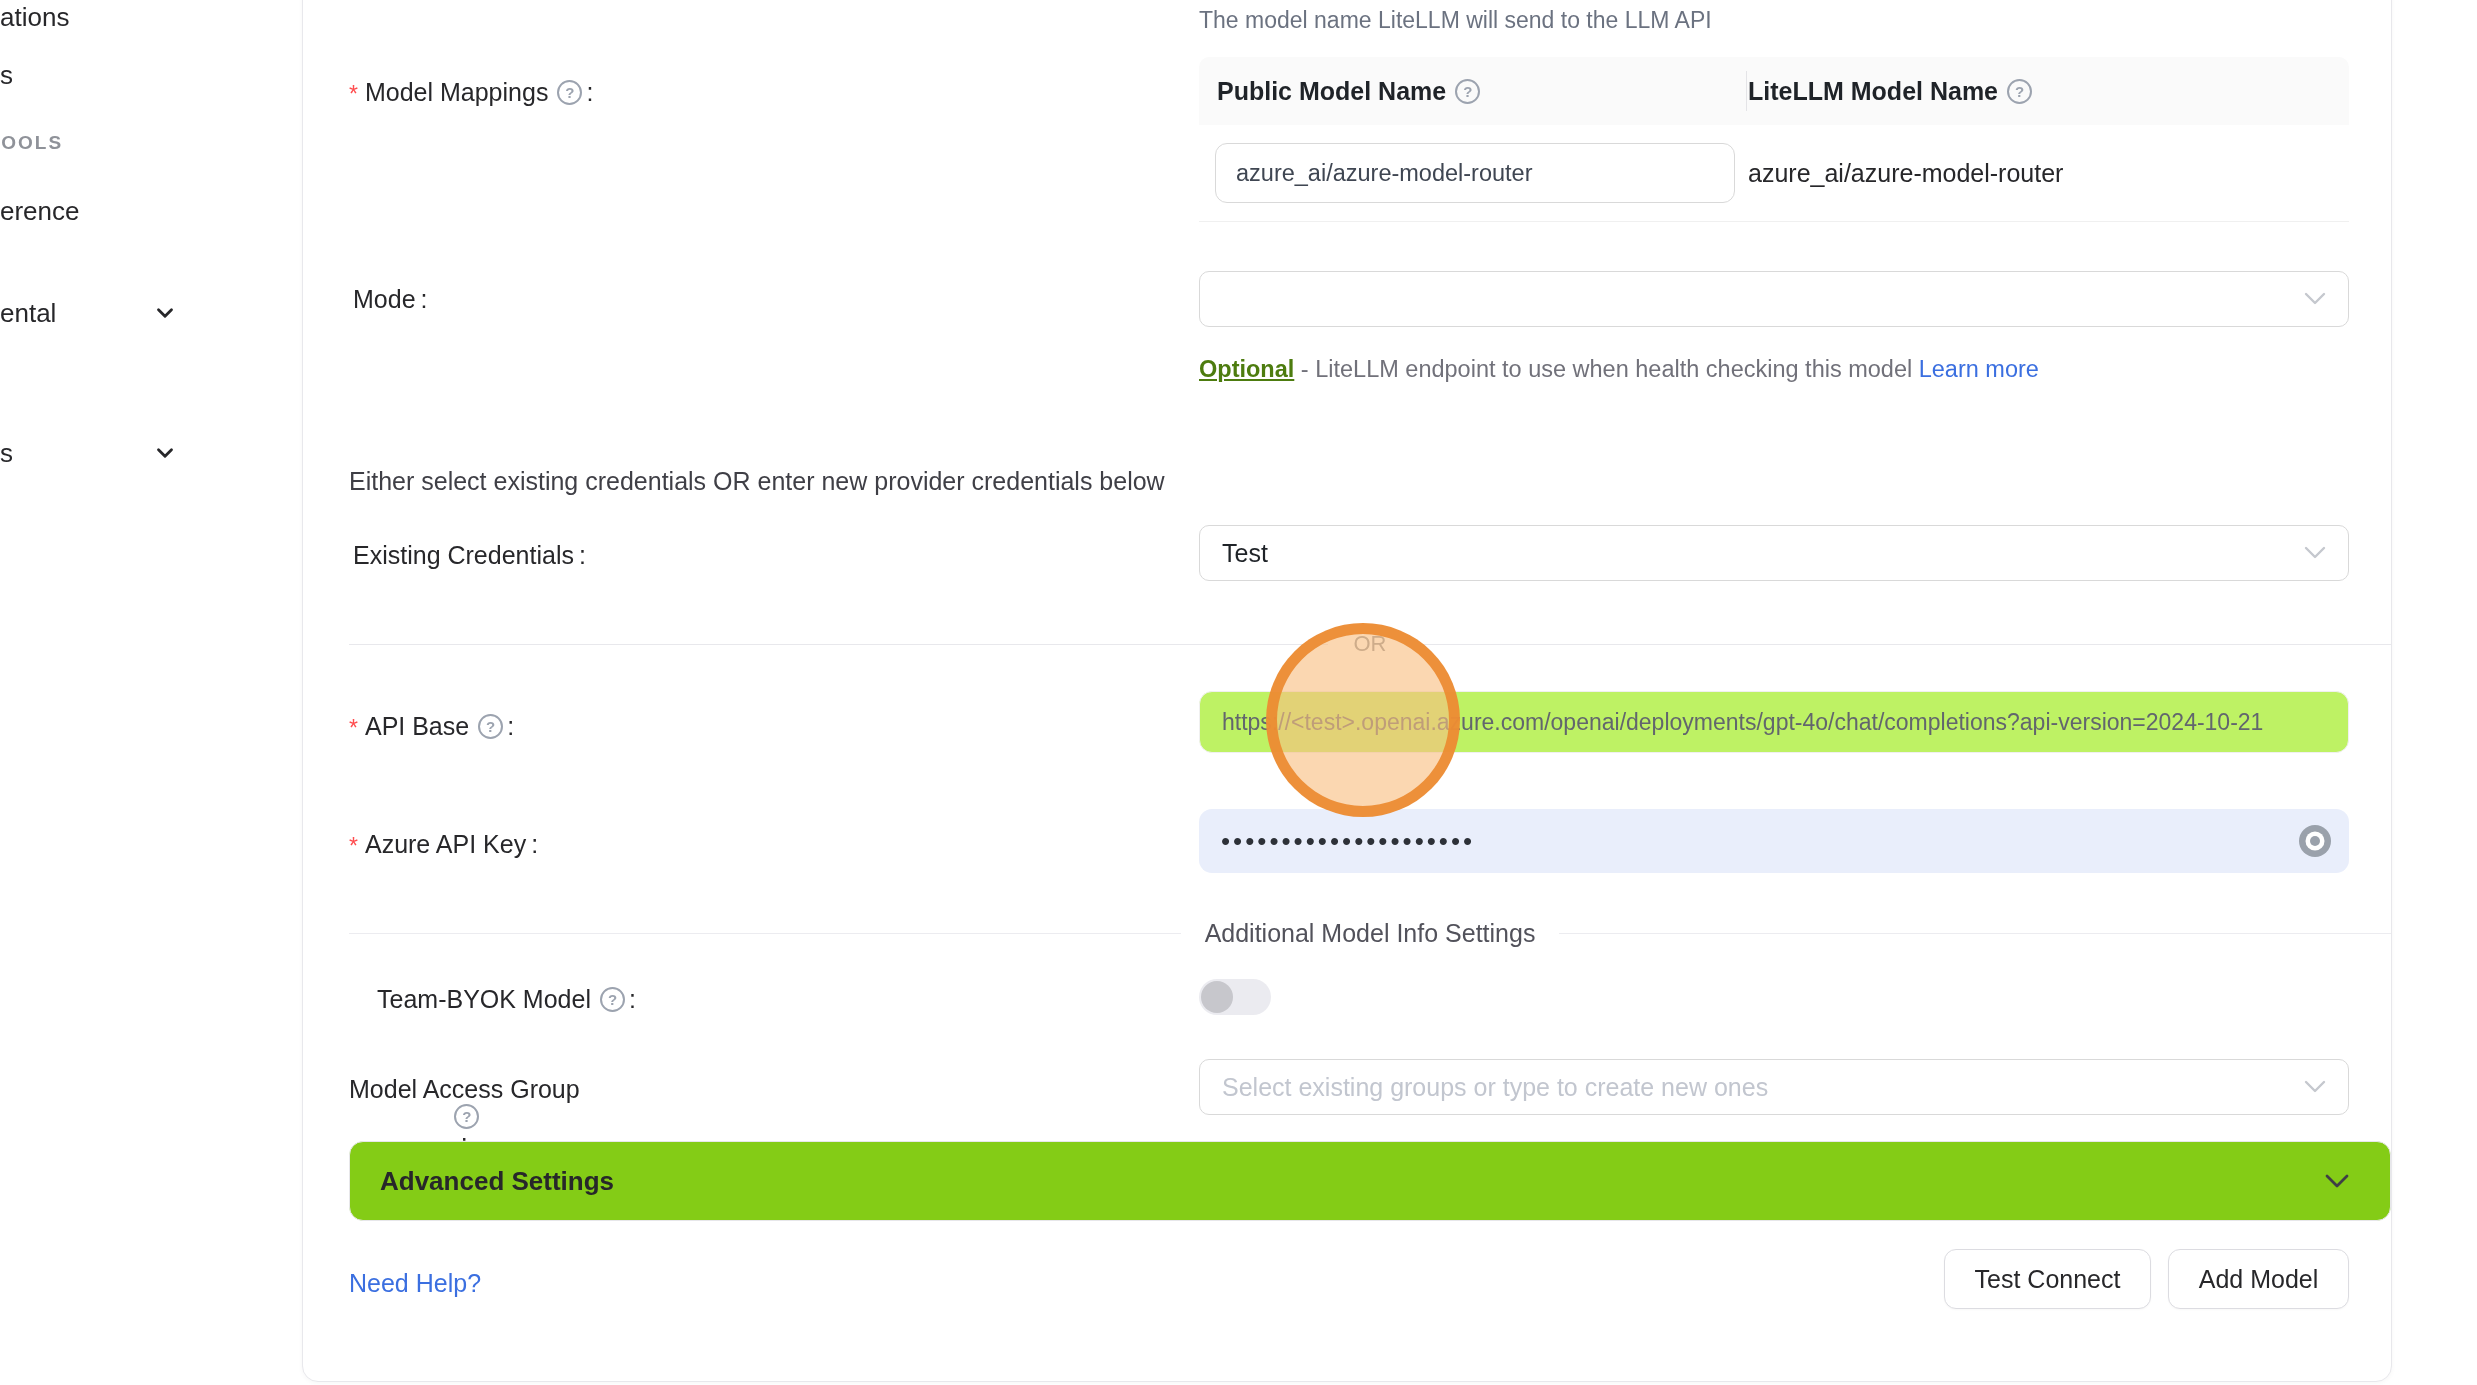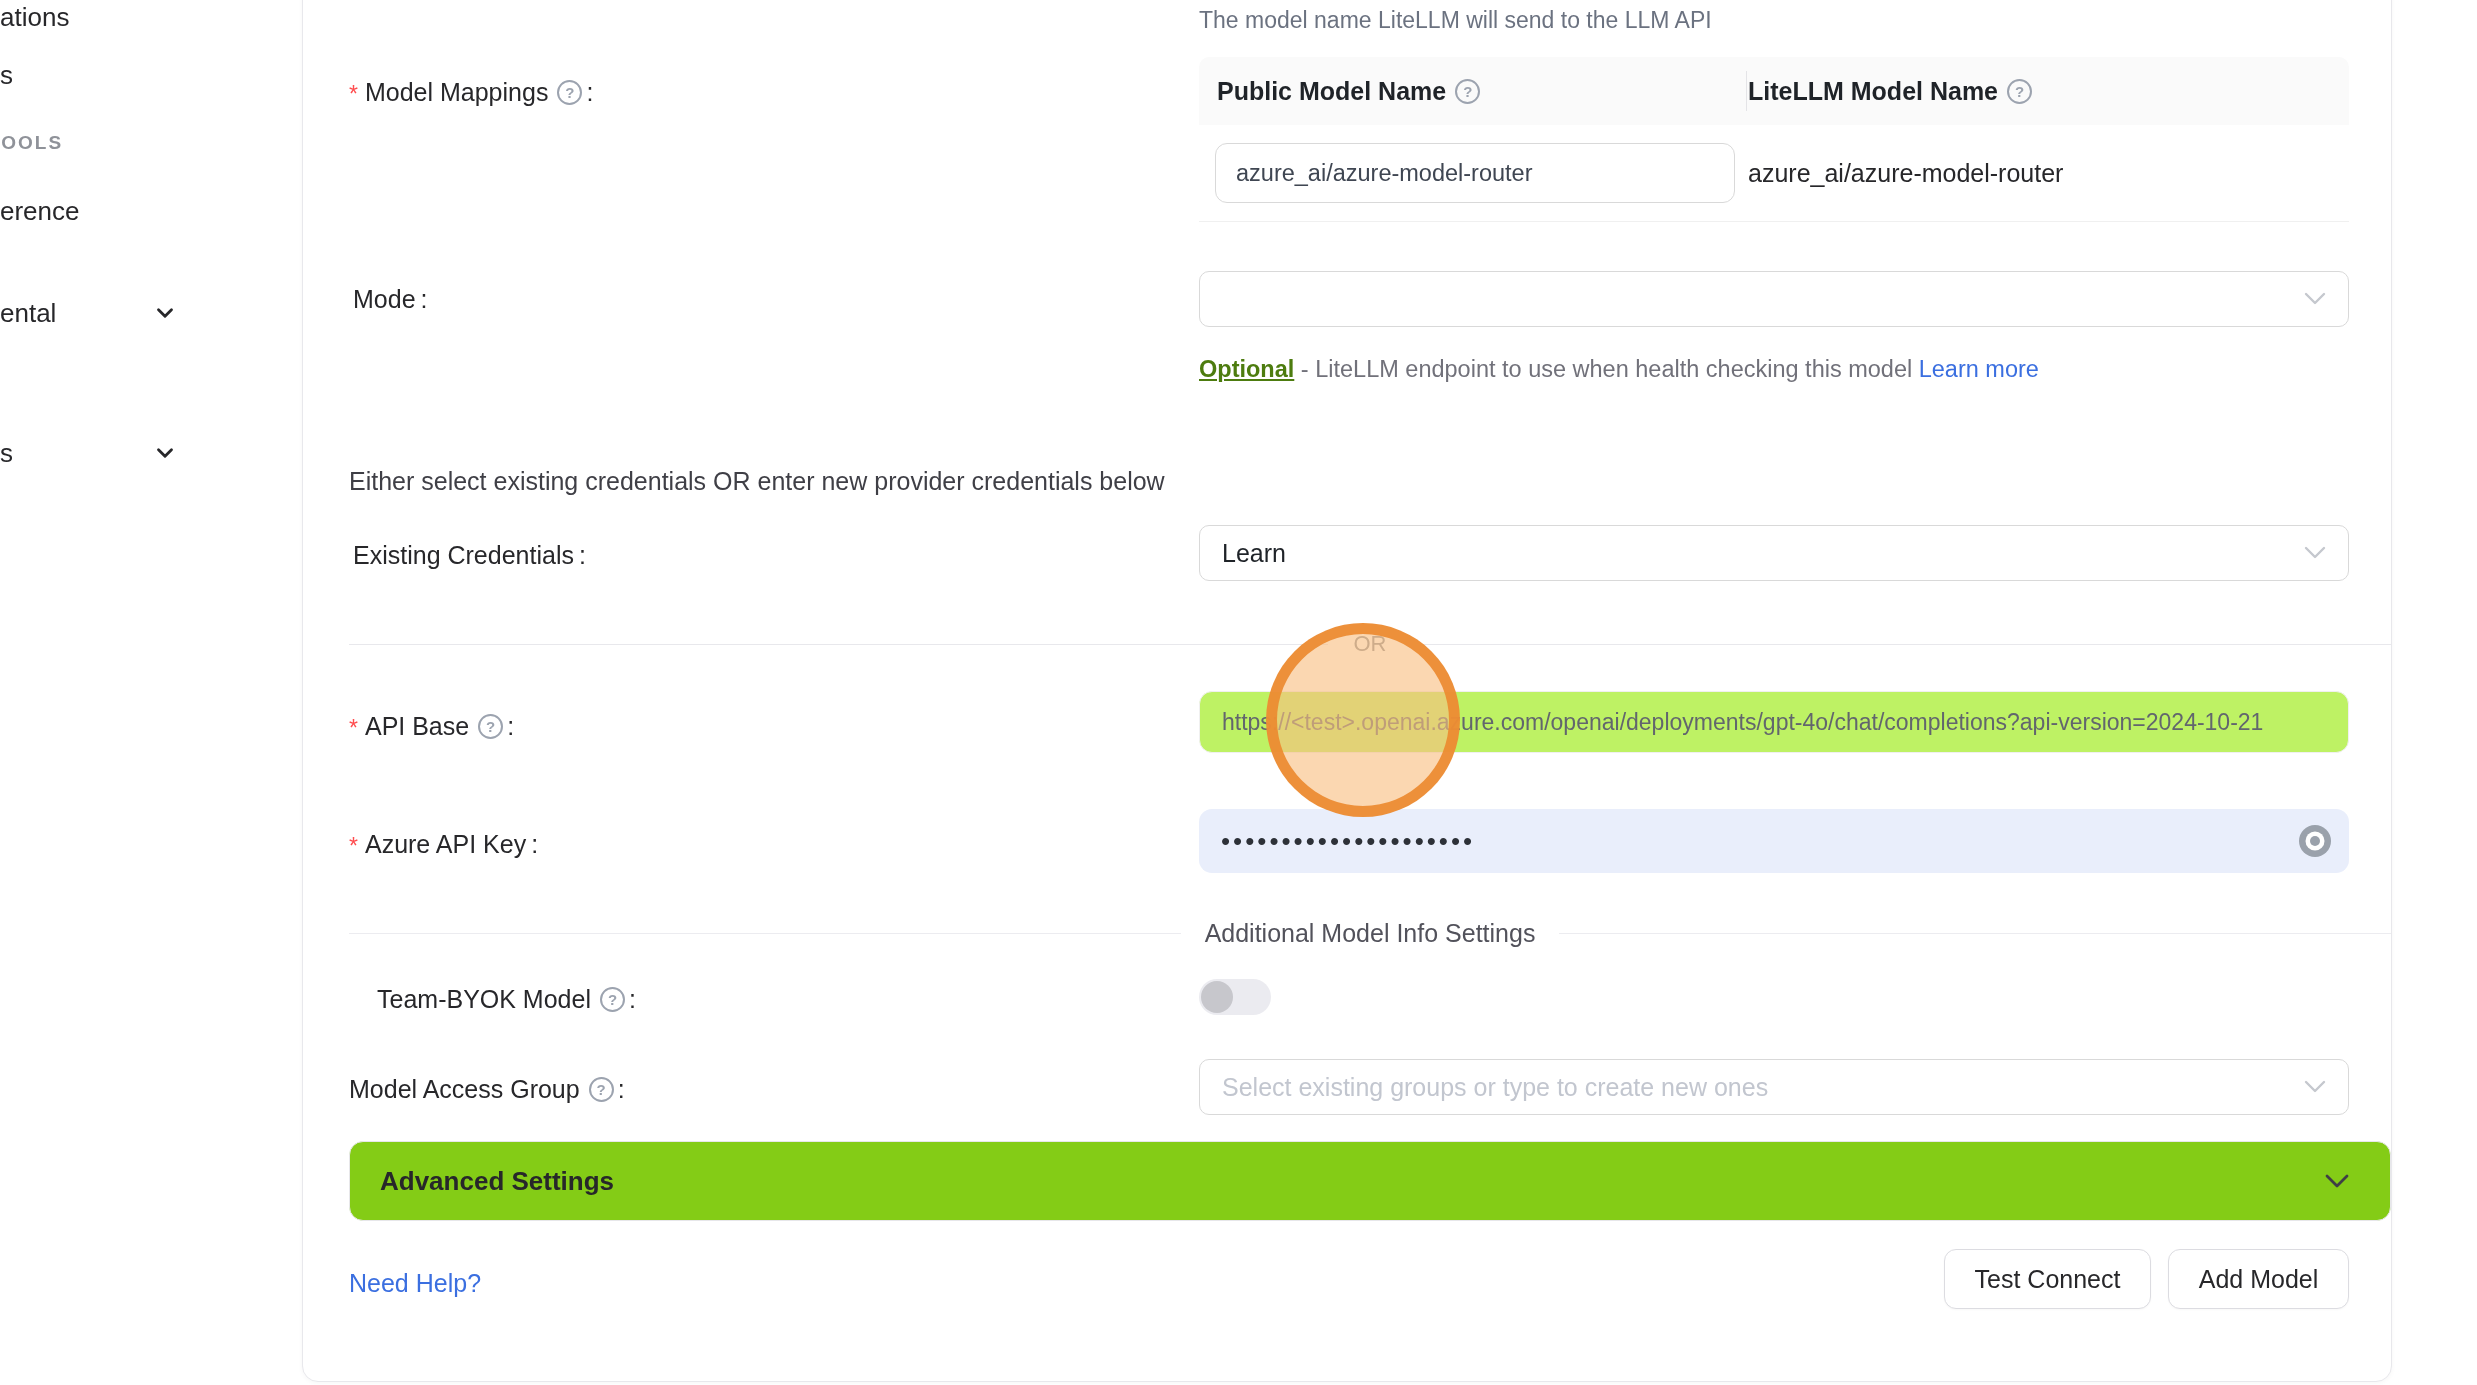--- a/index.html
+++ b/index.html
@@ -156,21 +156,21 @@
     <b>Optional</b><span> - LiteLLM endpoint to use when health checking this model </span><span class="link">Learn more</span>
   </div>
 
   <div class="note">Either select existing credentials OR enter new provider credentials below</div>
 
   <div class="f-label" style="left:50px; top:564px;">
     <span>Existing Credentials</span>
       <span class="colon">:</span>
   </div>
   <div class="sel" style="top:548px;">
-    <span>Learn</span>
+    <span>Test</span>
     <svg class="chev" width="22" height="14" viewBox="0 0 22 14">
       <polyline points="2,2 11,11 20,2" fill="none" stroke="#c5c8ce" stroke-width="2.4" stroke-linecap="round" stroke-linejoin="round"></polyline>
     </svg>
   </div>
 
   <div class="or-div">
     <div class="line"></div>
     <div class="or-text">OR</div>
     <div class="line"></div>
   </div>
@@ -209,21 +209,21 @@
 
   <div class="f-label" style="left:46px; top:1008px;margin-left:28px;">
     <span>Team-BYOK Model</span>
     <span class="qicon">?</span>
     <span>:</span>
   </div>
   <div class="toggle">
     <div class="knob"></div>
   </div>
 
-  <div class="f-label" style="left:46px; top:1098px;">
+  <div class="f-label" style="left:46px; top:1098px;flex-direction:column;">
     <span>Model Access Group</span>
     <span class="qicon">?</span>
     <span>:</span>
   </div>
   <div class="sel" style="top:1082px;">
     <span class="placeholder">Select existing groups or type to create new ones</span>
     <svg class="chev" width="22" height="14" viewBox="0 0 22 14">
       <polyline points="2,2 11,11 20,2" fill="none" stroke="#c5c8ce" stroke-width="2.4" stroke-linecap="round" stroke-linejoin="round"></polyline>
     </svg>
   </div>

